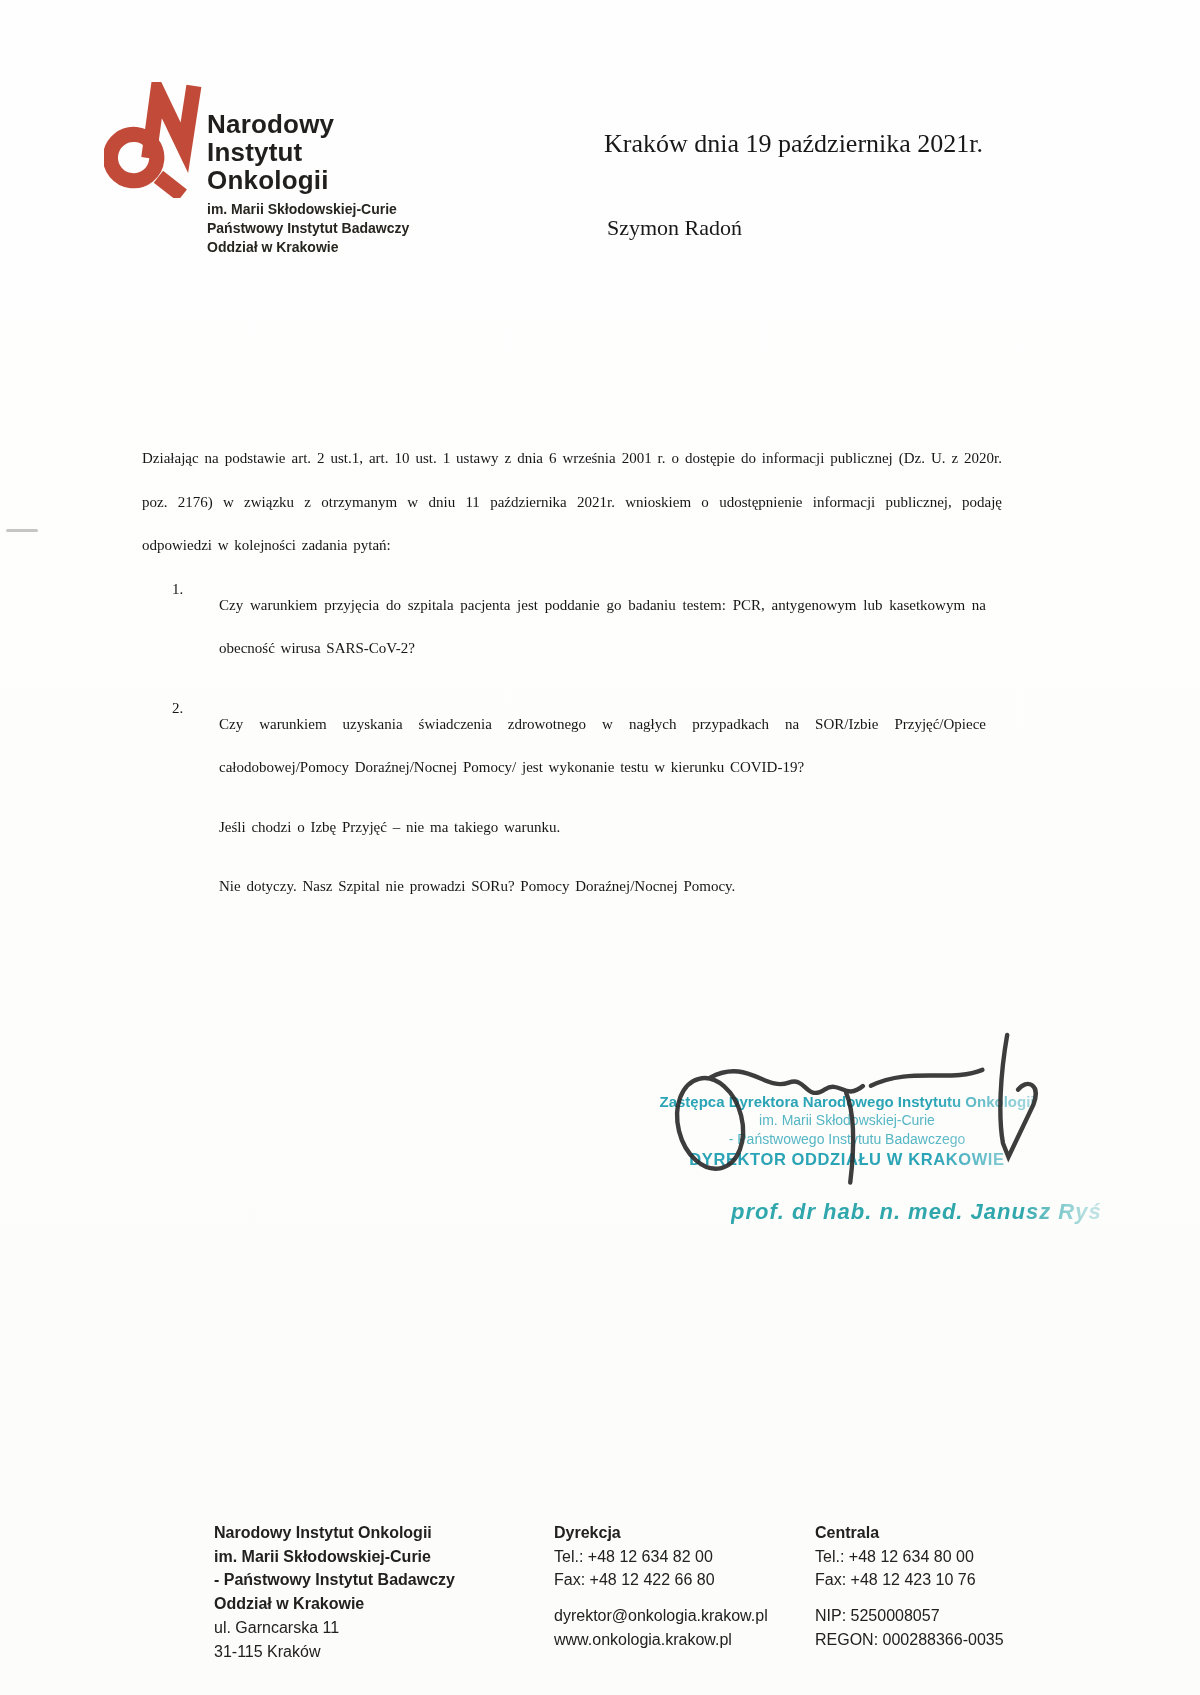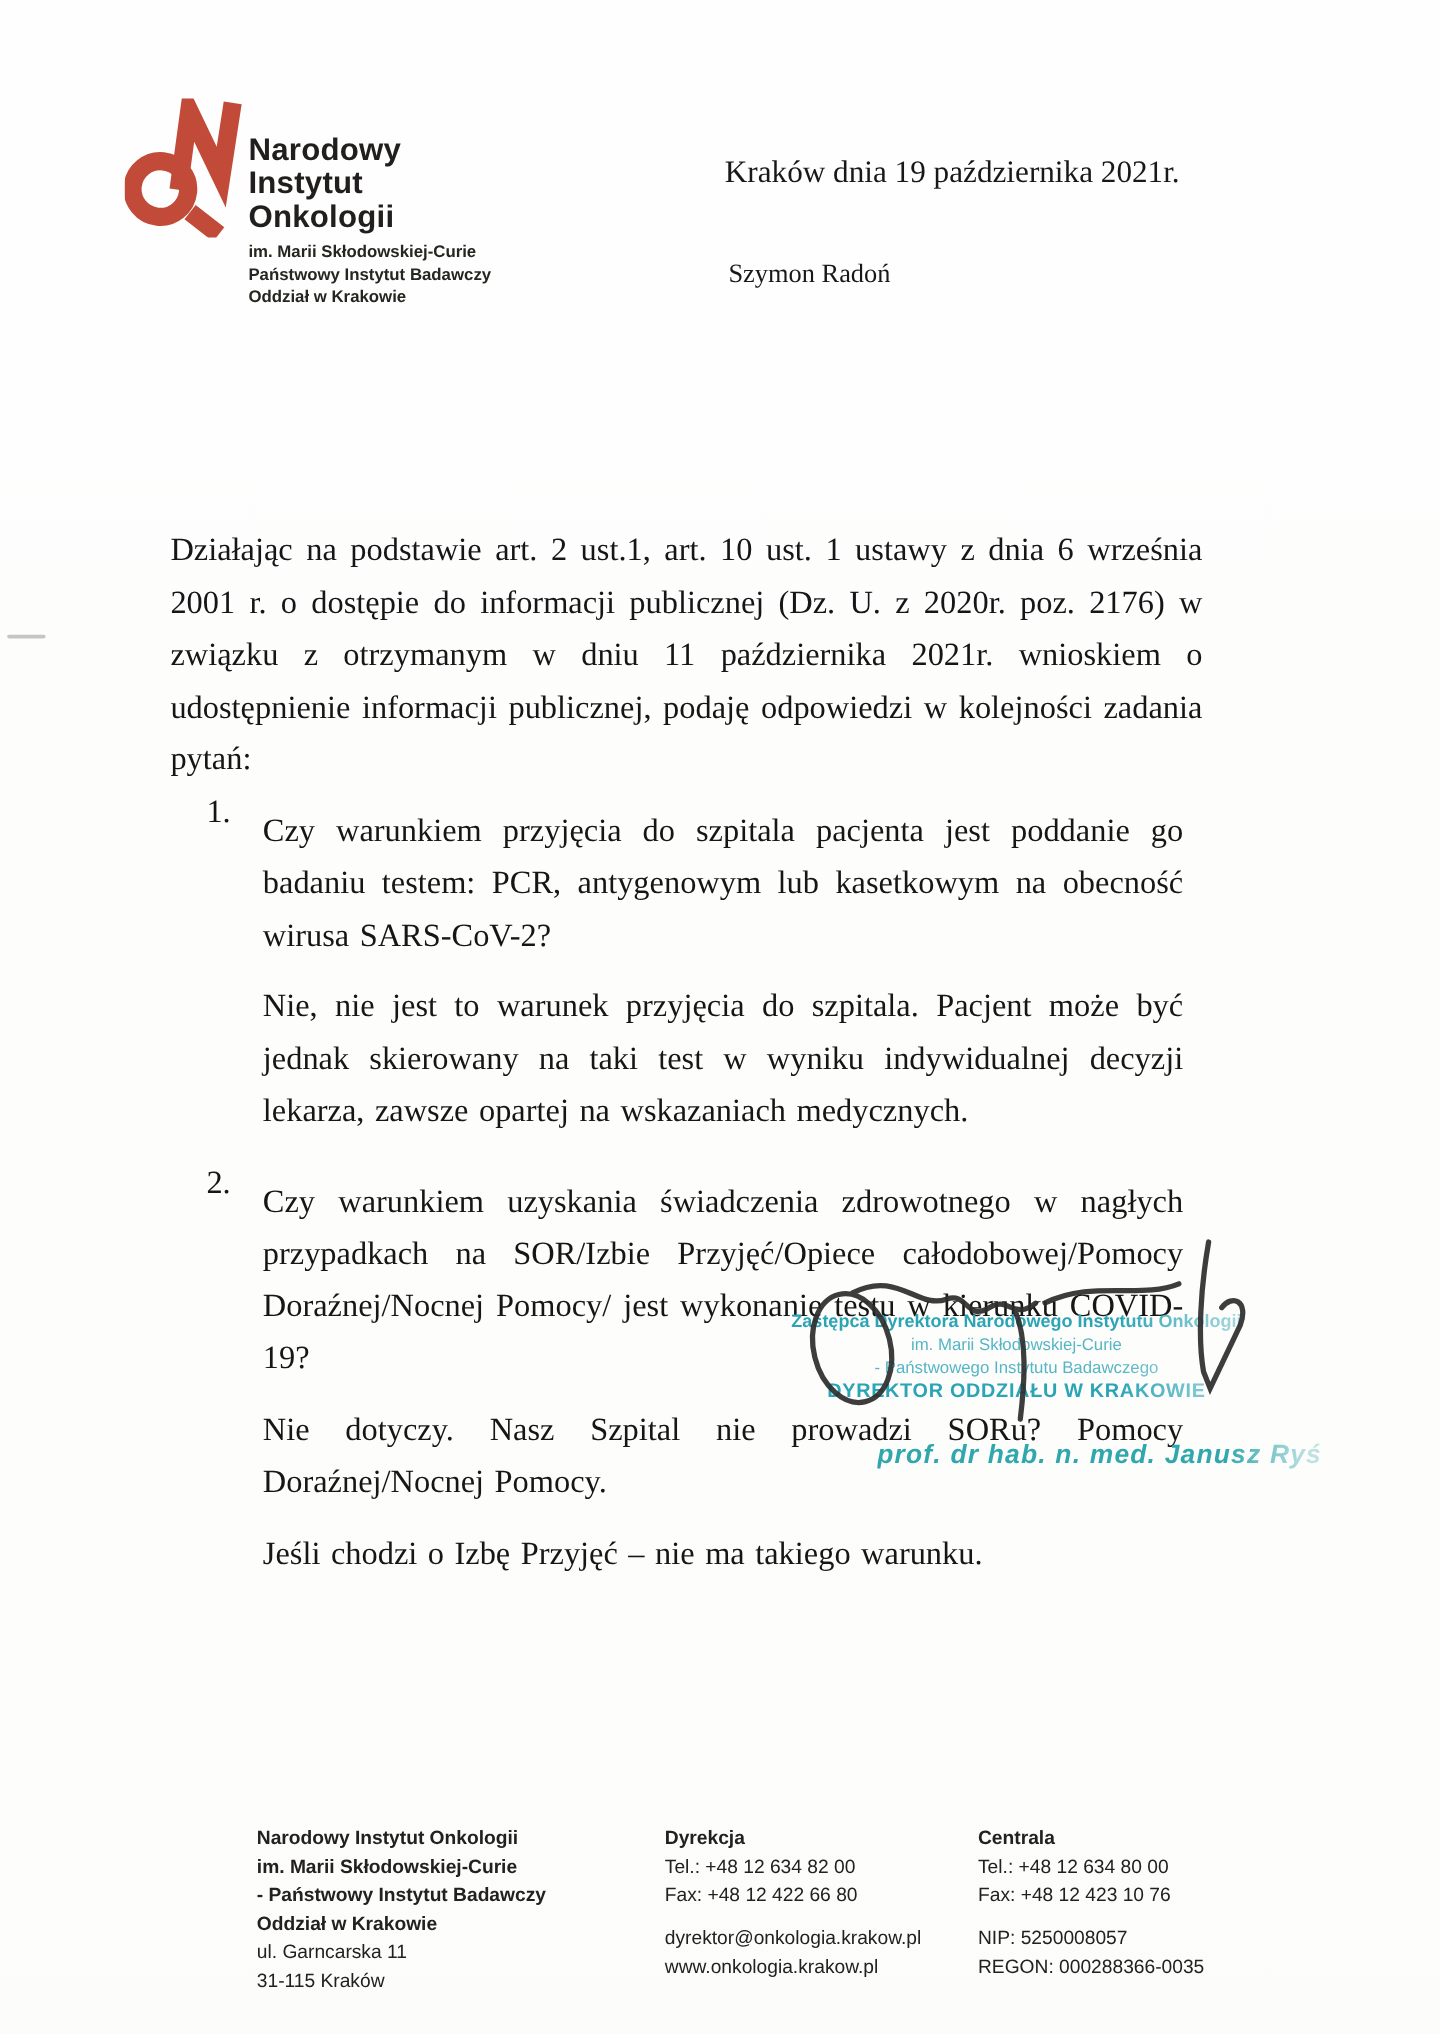--- a/index.html
+++ b/index.html
@@ -33,21 +33,21 @@
     position:absolute;left:607px;top:215px;
     font-family:"Liberation Serif",serif;font-size:22px;color:#181818;
   }
 
   
   .margin-dash{position:absolute;left:6px;top:529px;width:32px;height:3px;background:#8d8d8d;opacity:.5;border-radius:2px;}
 
   
   .letter-body{
     position:absolute;left:142px;top:437px;width:860px;
-    font-family:"Liberation Serif",serif;font-size:27px;line-height:43.5px;
+    font-family:"Liberation Serif",serif;font-size:15px;line-height:43.5px;
     color:#161616;word-spacing:2px;
   }
   .intro{text-align:justify;margin:0;}
   .qa-item{display:flex;margin:0;}
   .qa-num{flex:0 0 31px;margin-left:30px;}
   .qa-content{flex:1;}
   .qa-question,.qa-answer{text-align:justify;margin:16px;}
 
   
   .stamp{
@@ -104,30 +104,29 @@
 
   <div class="margin-dash"></div>
 
   <div class="letter-body">
     <p class="intro">Działając na podstawie art. 2 ust.1, art. 10 ust. 1 ustawy z dnia 6 września 2001 r. o dostępie do informacji publicznej (Dz. U. z 2020r. poz. 2176) w związku z otrzymanym w dniu 11 października 2021r. wnioskiem o udostępnienie informacji publicznej, podaję odpowiedzi w kolejności zadania pytań:</p>
 
     <div class="qa-item">
       <div class="qa-num">1.</div>
       <div class="qa-content">
         <p class="qa-question">Czy warunkiem przyjęcia do szpitala pacjenta jest poddanie go badaniu testem: PCR, antygenowym lub kasetkowym na obecność wirusa SARS-CoV-2?</p>
-        <p class="qa-answer">Nie, nie jest to warunek przyjęcia do szpitala. Pacjent może być jednak skierowany na taki test w wyniku indywidualnej decyzji lekarza, zawsze opartej na wskazaniach medycznych.</p>
       </div>
     </div>
 
     <div class="qa-item">
       <div class="qa-num">2.</div>
       <div class="qa-content">
         <p class="qa-question">Czy warunkiem uzyskania świadczenia zdrowotnego w nagłych przypadkach na SOR/Izbie Przyjęć/Opiece całodobowej/Pomocy Doraźnej/Nocnej Pomocy/ jest wykonanie testu w kierunku COVID-19?</p>
+        <p class="qa-answer">Jeśli chodzi o Izbę Przyjęć – nie ma takiego warunku.</p>
         <p class="qa-answer">Nie dotyczy. Nasz Szpital nie prowadzi SORu? Pomocy Doraźnej/Nocnej Pomocy.</p>
-        <p class="qa-answer">Jeśli chodzi o Izbę Przyjęć – nie ma takiego warunku.</p>
       </div>
     </div>
   </div>
 
   <div class="stamp">
     <div class="stamp-line1">Zastępca Dyrektora Narodowego Instytutu Onkologii</div>
     <div class="stamp-line2">im. Marii Skłodowskiej-Curie</div>
     <div class="stamp-line3">- Państwowego Instytutu Badawczego</div>
     <div class="stamp-line4">DYREKTOR ODDZIAŁU W KRAKOWIE</div>
   </div>

